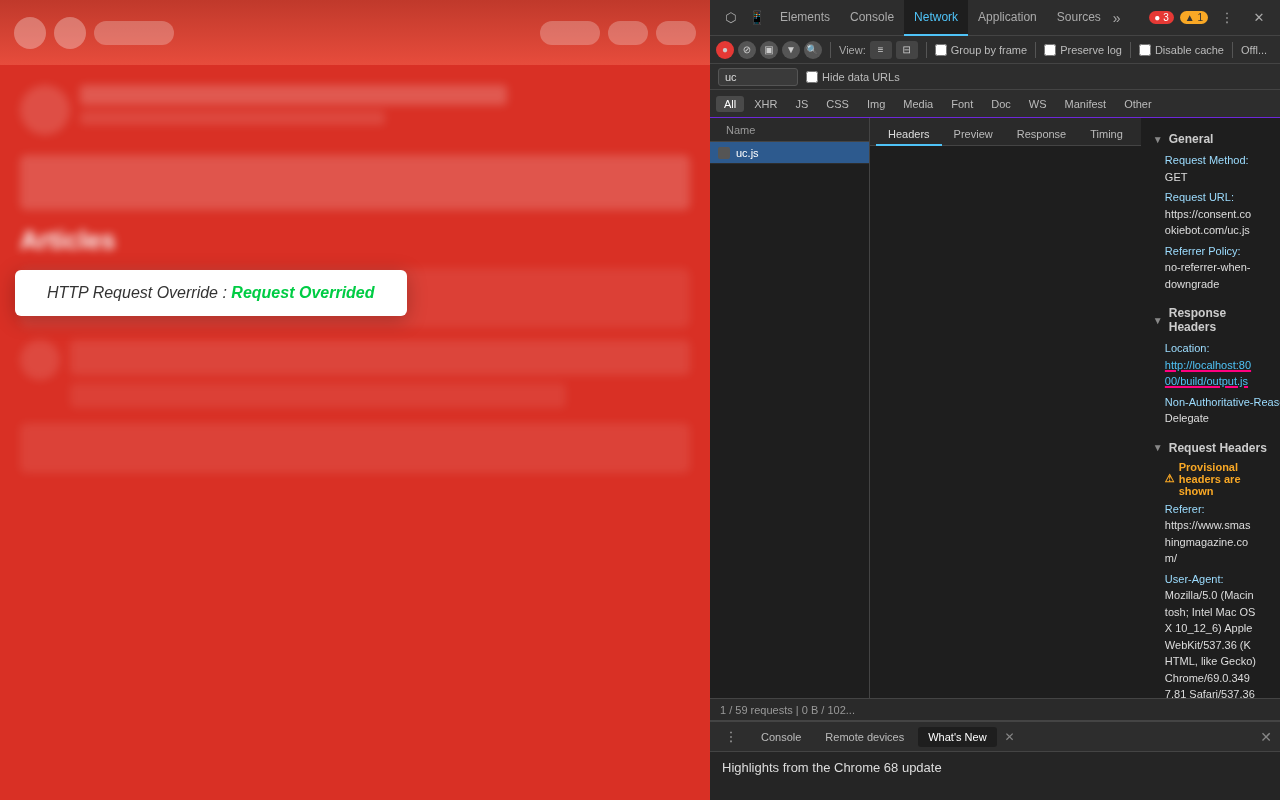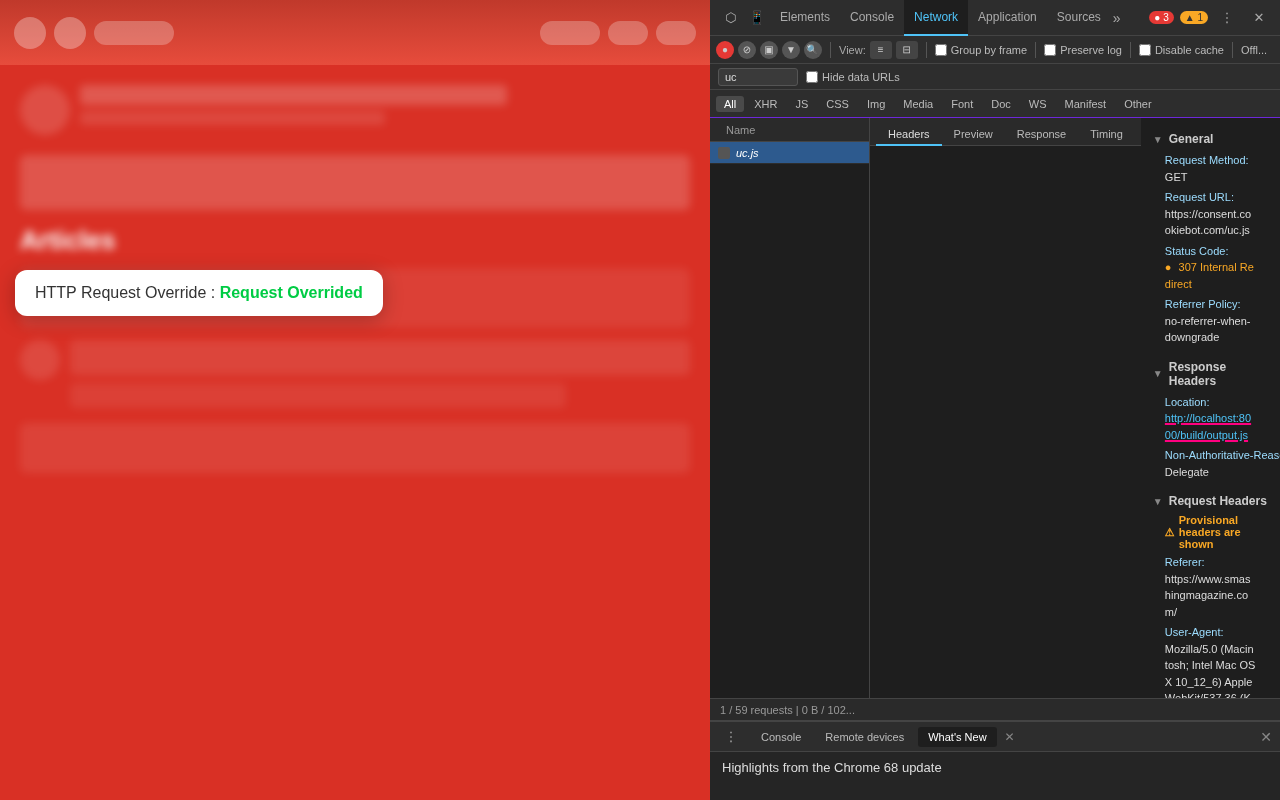--- a/index.html
+++ b/index.html
@@ -37,28 +37,29 @@
       height: 60px;
       margin-bottom: 12px;
     }
 
     
     .http-override-tooltip {
       position: absolute;
       top: 270px;
       left: 15px;
       background: white;
-      border-radius: 12px;
-      padding: 14px 20px;
+      border-radius: 6px;
+      padding: 14px 32px;
       box-shadow: 0 4px 20px rgba(0,0,0,0.25);
       font-size: 16px;
       color: #333;
       font-weight: 500;
       white-space: nowrap;
       z-index: 10;
+      font-style: italic;
     }
     .http-override-green {
       color: #00cc44;
       font-weight: 700;
     }
 
     
     .devtools {
       position: absolute;
       top: 0; right: 0;
@@ -248,21 +249,21 @@
       background: #2d5a8e;
       color: white;
     }
     .req-status-icon {
       width: 12px; height: 12px;
       border-radius: 2px;
       background: #555;
       margin-right: 6px;
       flex-shrink: 0;
     }
-    .req-name { flex: 1; overflow: hidden; text-overflow: ellipsis; white-space: nowrap; font-style: italic; }
+    .req-name { flex: 1; overflow: hidden; text-overflow: ellipsis; white-space: nowrap; }
 
     
     .headers-panel {
       flex: 1;
       overflow-y: auto;
       background: #1e1e1e;
       padding: 6px 0;
     }
 
     
@@ -576,27 +577,20 @@
           </div>
           <div class="header-row">
             <span class="header-key">Request Method:</span>
             <span class="header-value">GET</span>
           </div>
           <div class="header-row">
             <span class="header-key">Request URL:</span>
             <span class="header-value">https://consent.cookiebot.com/uc.js</span>
           </div>
           <div class="header-row">
-            <span class="header-key">Status Code:</span>
-            <span class="header-value">
-              <span style="color:#f9a825; margin-right:4px;">●</span>
-              <span style="color:#f9a825;">307 Internal Redirect</span>
-            </span>
-          </div>
-          <div class="header-row">
             <span class="header-key">Referrer Policy:</span>
             <span class="header-value">no-referrer-when-downgrade</span>
           </div>
         </div>
 
         <div class="headers-section">
           <div class="headers-section-title">
             <span class="section-arrow">▼</span>
             <span>Response Headers</span>
           </div>

